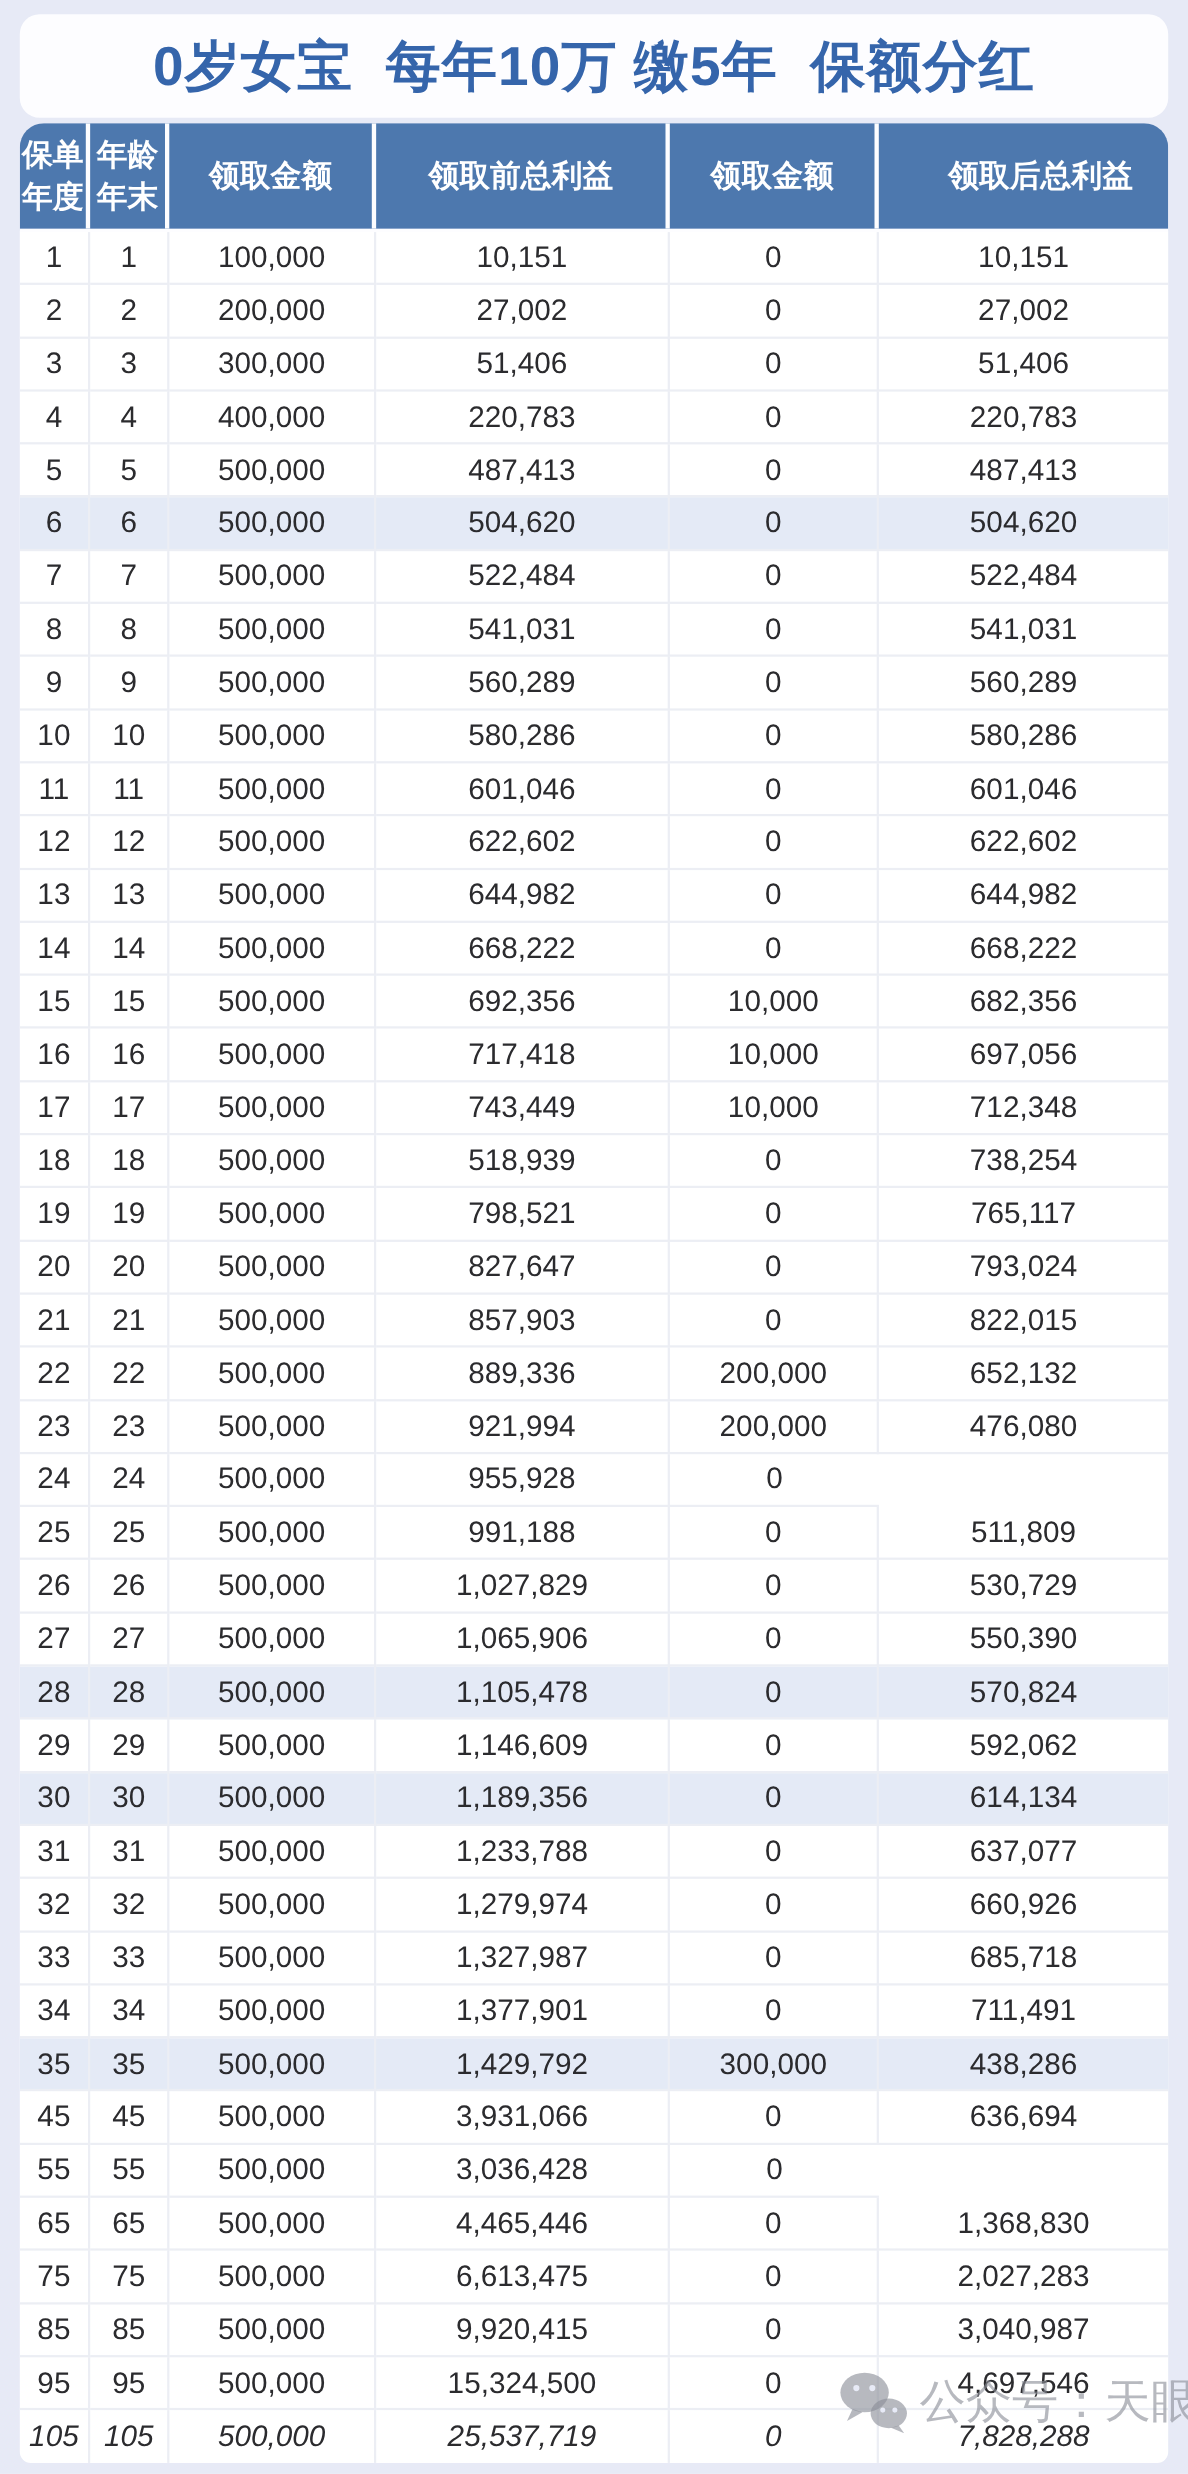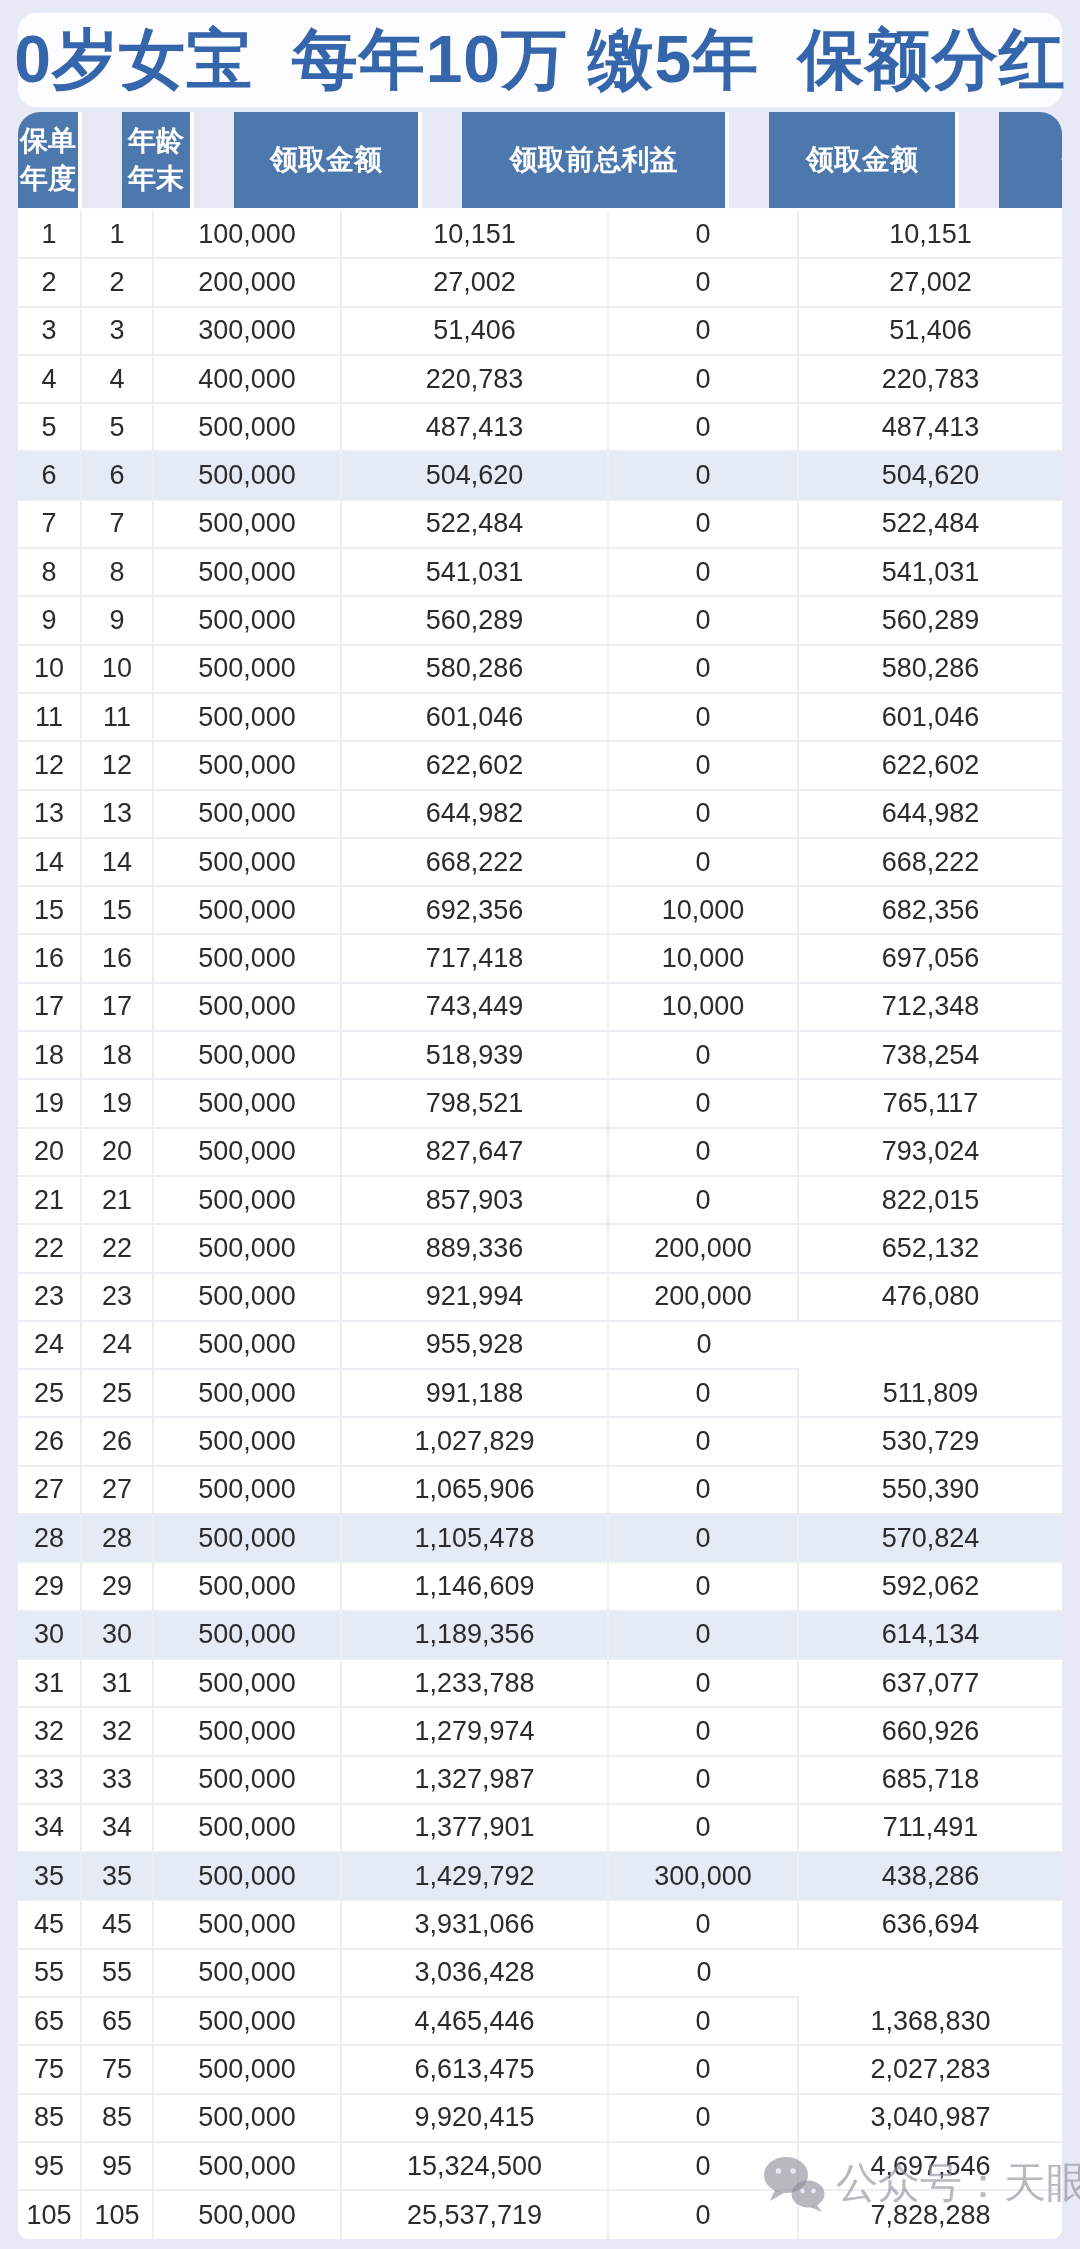--- a/index.html
+++ b/index.html
@@ -12,37 +12,36 @@
   }
   .title-card{
     margin:13px 18px 0 18px;
     height:94px;
     background:#fdfdff;
     border-radius:18px;
     display:flex;align-items:center;justify-content:center;
   }
   .title-card h1{
     margin:0;
-    font-size:66px;
+    font-size:50px;
     font-weight:bold;
     color:#3565ab;
     white-space:pre;
     letter-spacing:1px;
   }
   .table-card{
     margin:5px 18px 0 18px;
     width:1044px;
   }
   .thead{
     display:grid;
     grid-template-columns:64px 72px 188px 267px 190px 263px;
     height:96px;
     border-radius:22px 22px 0 0;
     overflow:hidden;
-    gap:40px;
   }
   .th{
     background:#4d78ae;
     color:#ffffff;
     font-size:28px;
     font-weight:bold;
     display:flex;align-items:center;justify-content:center;
     text-align:center;
     white-space:pre-line;
     line-height:1.35;
@@ -65,21 +64,21 @@
   .td{
     display:flex;align-items:center;justify-content:center;
     font-size:27px;
     color:#2b2b2e;
     border-right:2px solid #eceef4;
     border-bottom:2px solid #eceef4;
     box-sizing:border-box;
     overflow:hidden;
   }
   .td:last-child{border-right:none;}
-  .tr:last-child .td{border-bottom:none;}
+  .tr:last-child .td{border-bottom:none;font-style:italic;}
   .watermark{
     position:absolute;
     left:762px;top:2154px;
     display:flex;align-items:center;gap:10px;
     color:rgba(138,142,152,0.62);
     font-size:42px;
     pointer-events:none;
     white-space:nowrap;
   }
   .wechat-icon{flex:0 0 auto;}

